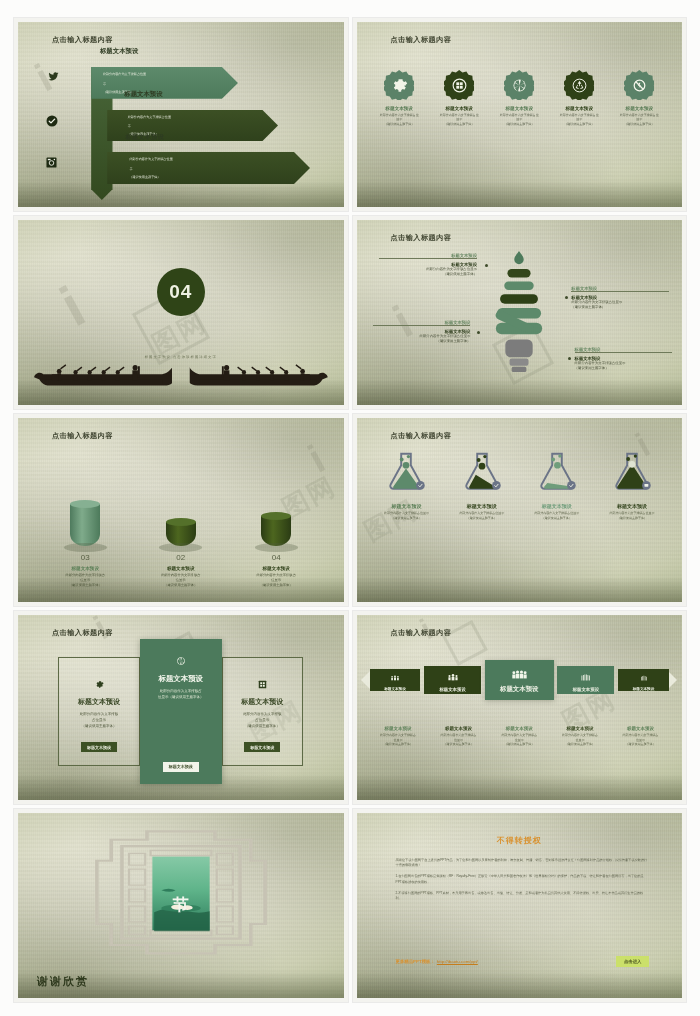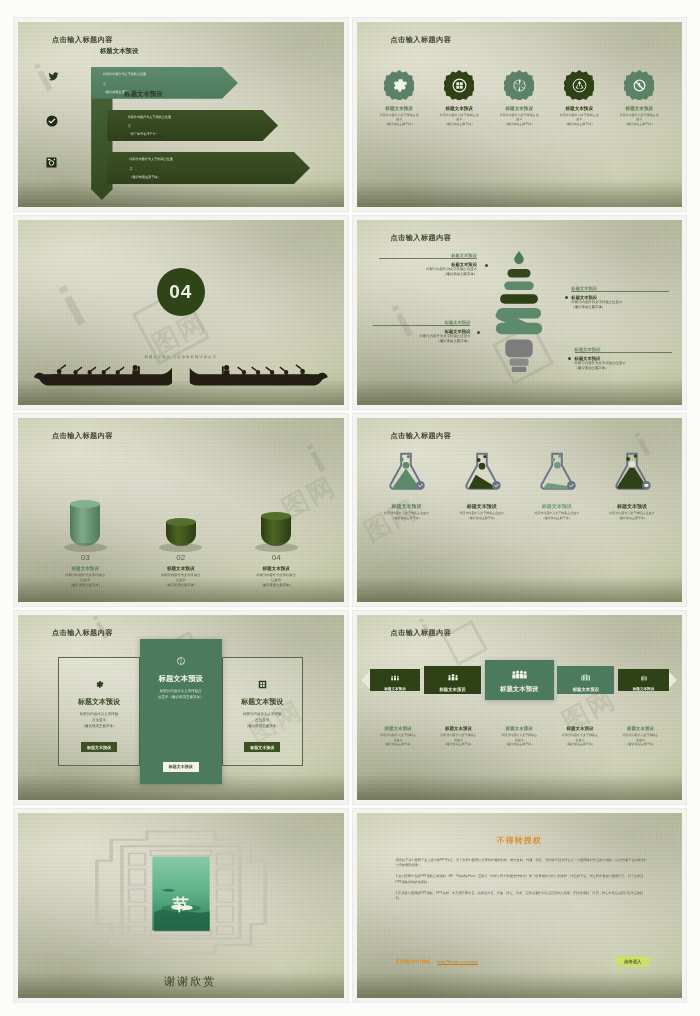--- a/index.html
+++ b/index.html
@@ -222,21 +222,21 @@
   .frame{ position:absolute; left:50%; top:6%; transform:translateX(-50%); width:55%; height:74%; }
   .frame svg{ width:100%; height:100%; }
   .bigcn{
     position:absolute; left:0; right:0; top:4%;
     text-align:center; font-size:34px; font-weight:bold; color:#232b17;
     letter-spacing:-2px; z-index:6;
   }
   .bigcn .w{ color:#f2f6ee; }
   .thanks{
     position:absolute; left:0; right:0; bottom:5%;
-    text-align:center; font-size:11px; font-weight:normal; color:#2f3a1e;
+    text-align:left; font-size:11px; font-weight:bold; color:#2f3a1e;
     letter-spacing:2px; z-index:6;padding-left:19px;
   }
 
   
   .cp-title{
     position:absolute; left:0; right:0; top:12%;
     text-align:center; font-size:8px; font-weight:bold; color:#d9912e;
     letter-spacing:1px;
   }
   .cp-body{ position:absolute; left:12%; right:10%; top:24%; }

